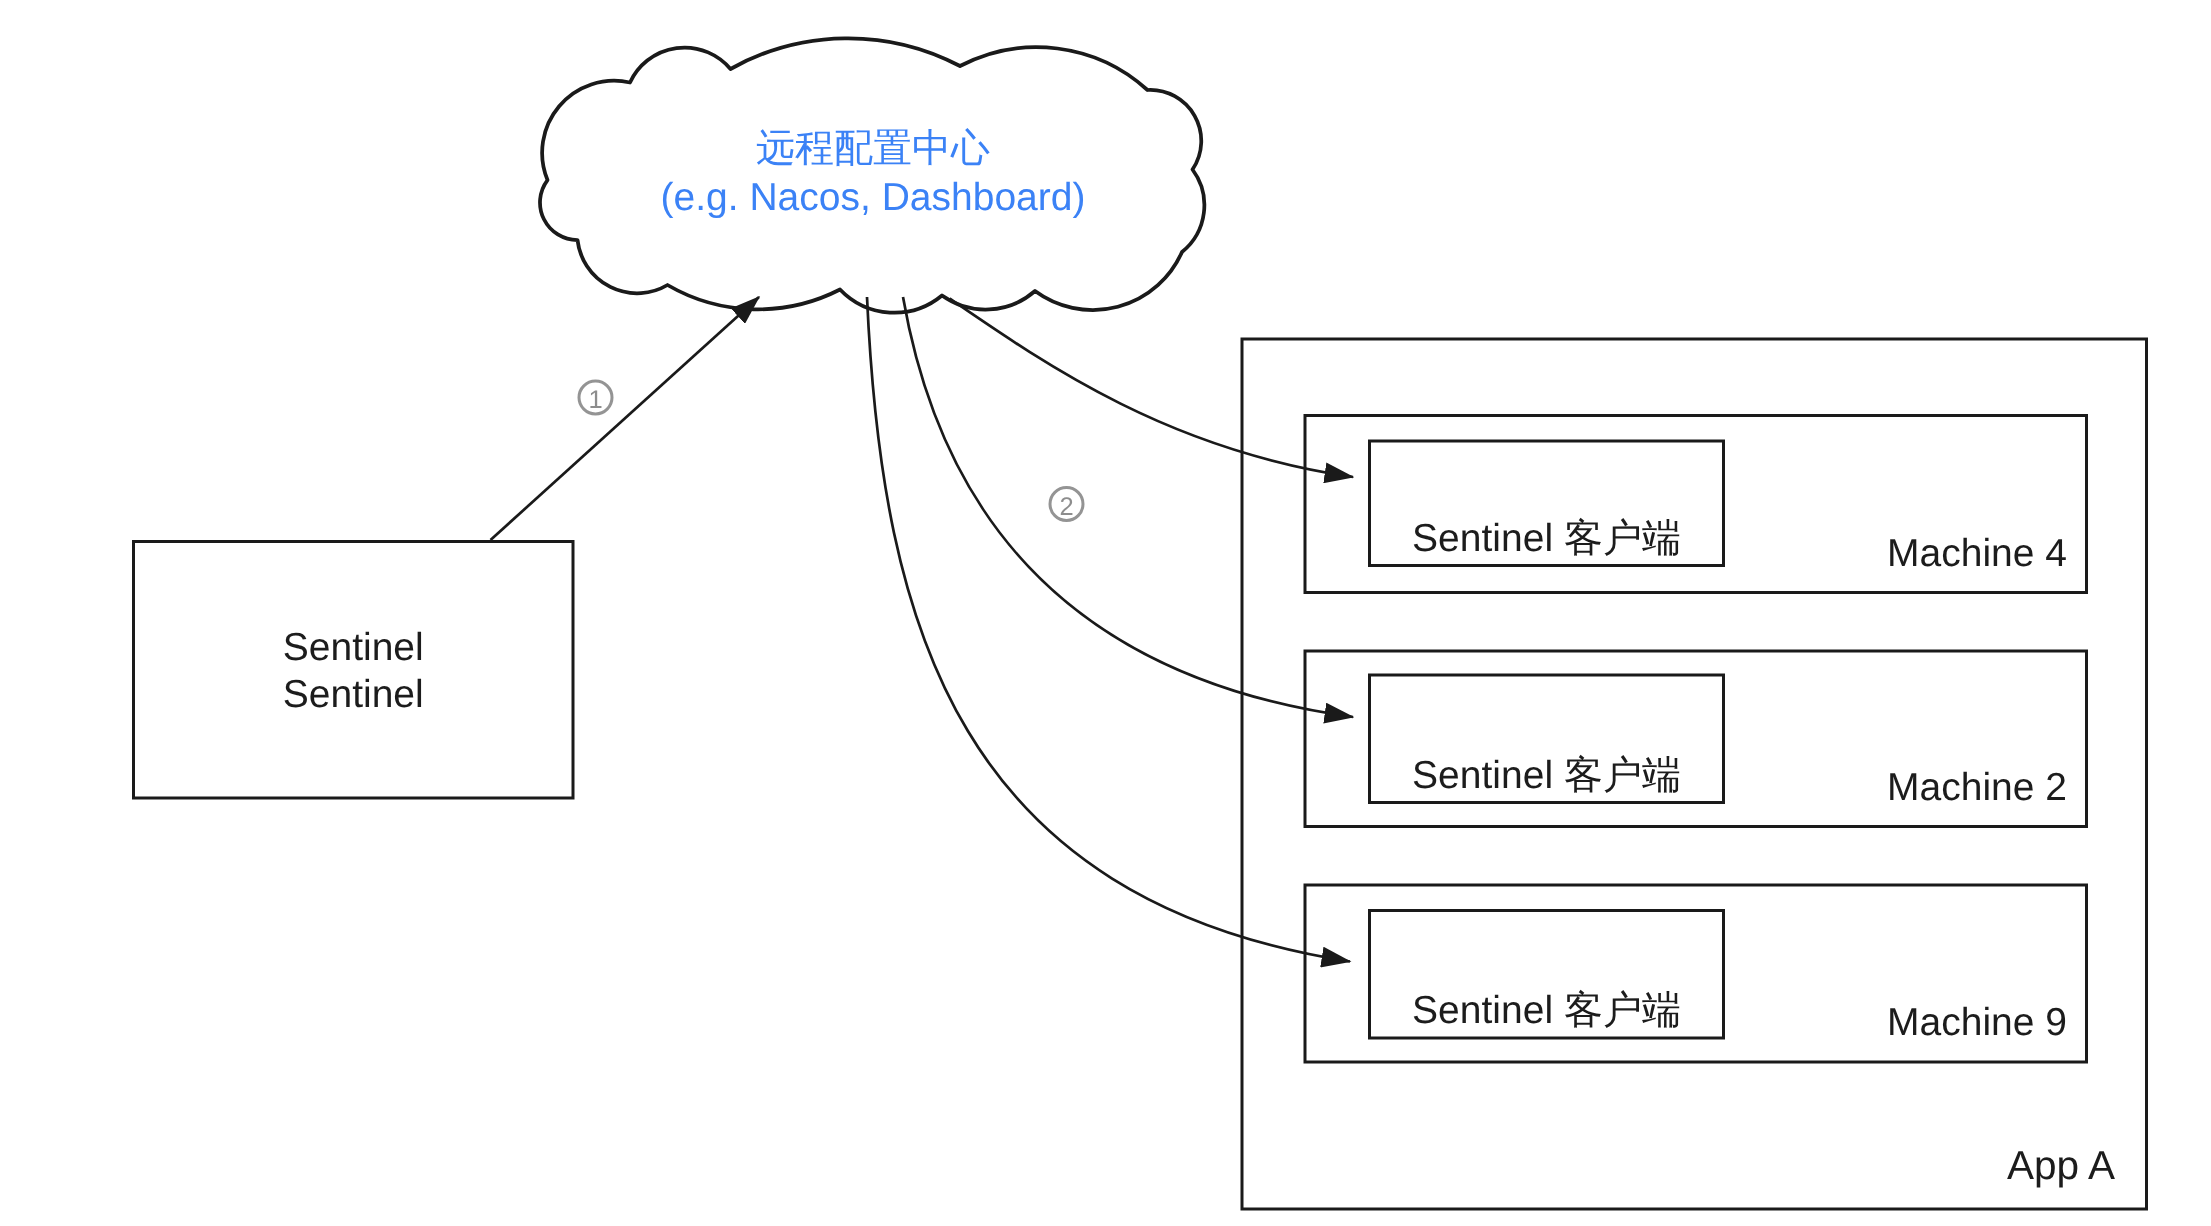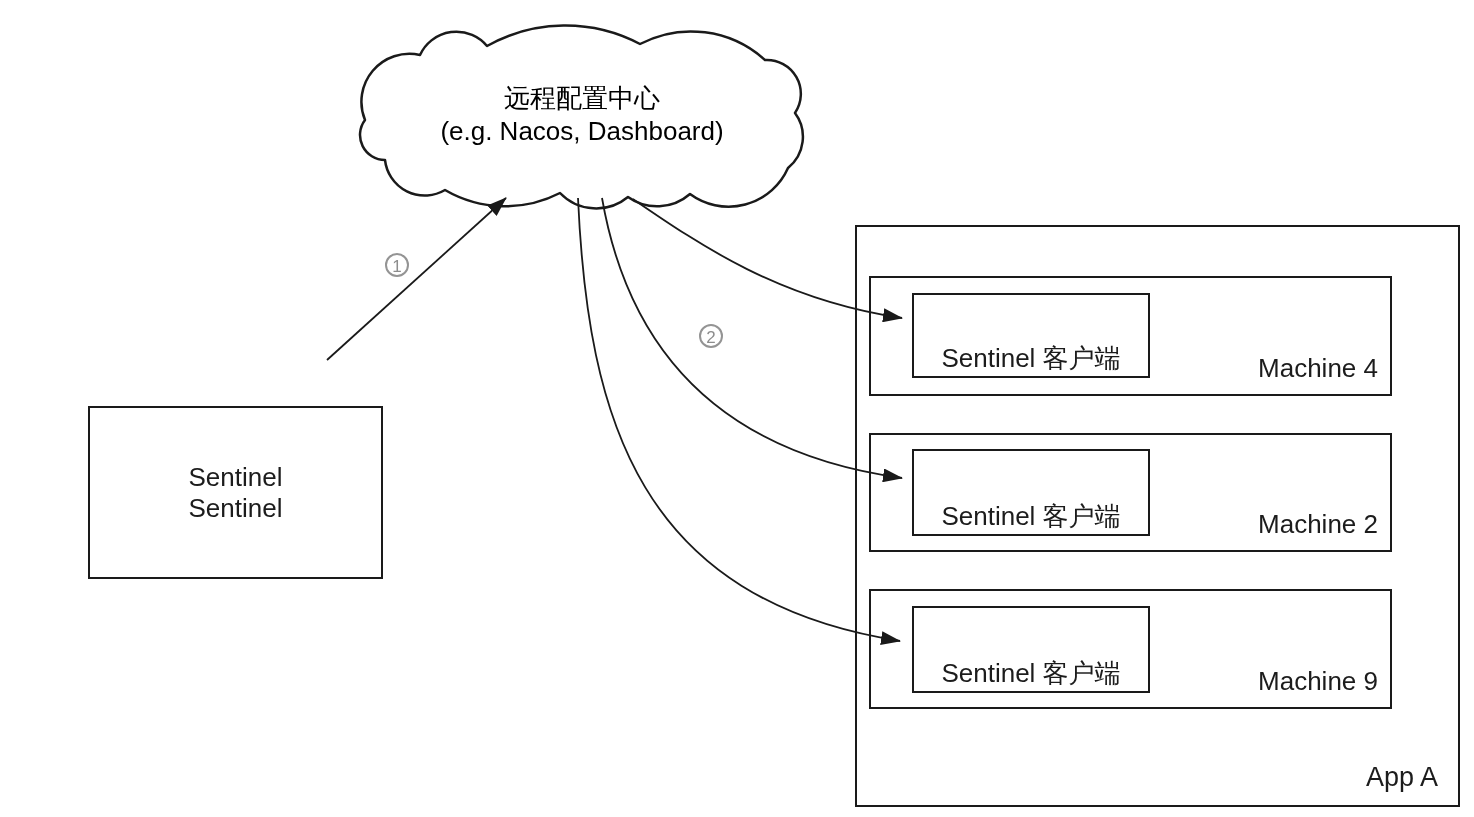--- a/index.html
+++ b/index.html
@@ -22,44 +22,42 @@
     width: 1474px; height: 817px;
   }
   .abs { position: absolute; box-sizing: border-box; }
 
   
   .cloud-label {
     left: 370px; top: 82px; width: 424px;
     text-align: center;
     font-size: 26px;
     line-height: 33px;
-    color: #000000;
+    color: #3b82f6;
   }
 
   
   .dashboard-box {
     left: 88px; top: 360px; width: 295px; height: 173px;
     border: 2px solid #1a1a1a;
     background: #ffffff;
     display: flex;
     flex-direction: column;
     align-items: center;
     justify-content: center;
     font-size: 26px;
     line-height: 31px;
     text-align: right;
-    margin-top: 46px;
   }
 
   
   .appa-box {
     left: 827px; top: 225px; width: 605px; height: 582px;
     border: 2px solid #1a1a1a;
     background: transparent;
-    margin-left: 28px;
   }
   .appa-label {
     position: absolute;
     right: 20px; bottom: 12px;
     font-size: 27px;
   }
 
   
   .machine-box {
     left: 869px; width: 523px;

